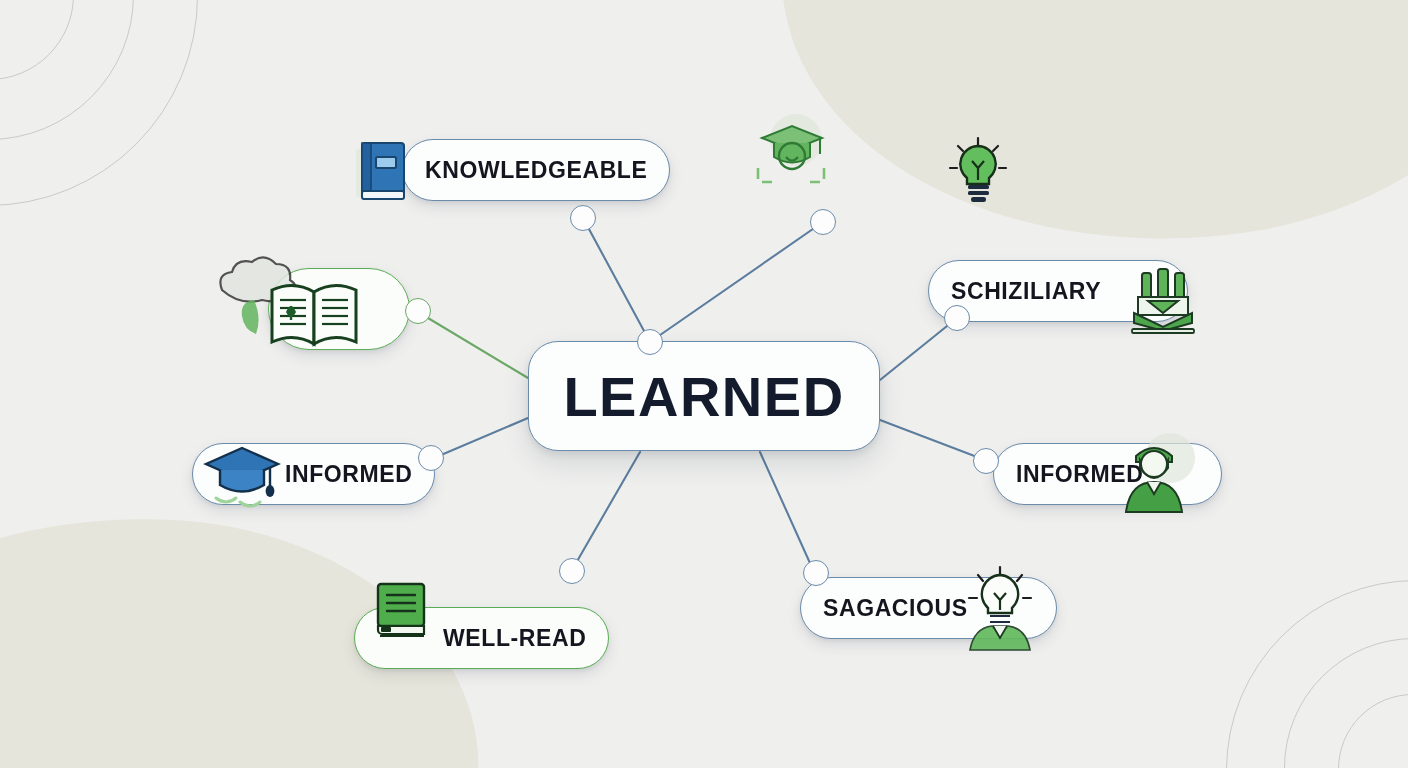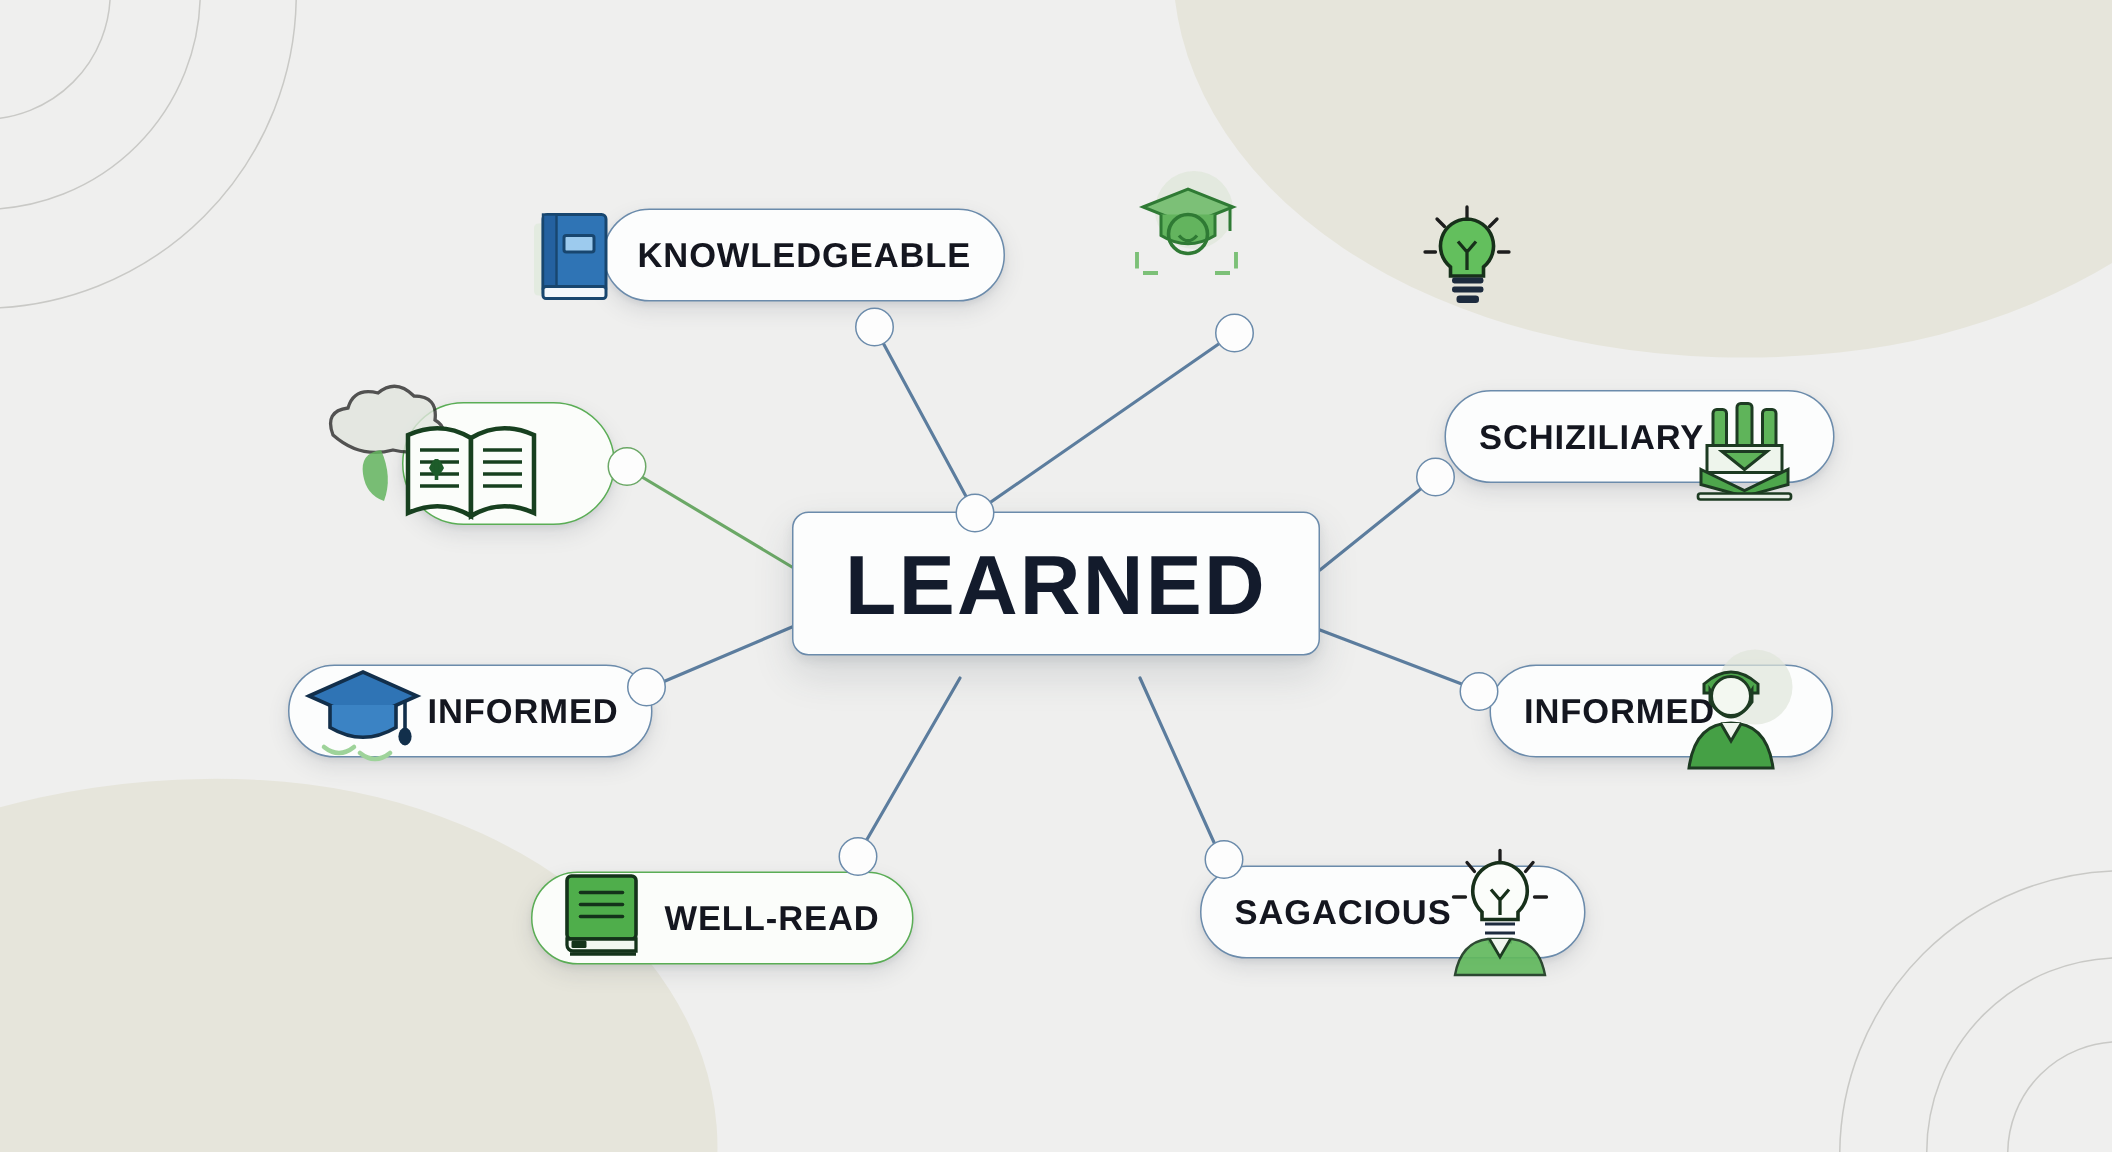--- a/index.html
+++ b/index.html
@@ -51,23 +51,23 @@
   }
   .node.green{ border-color:#5aad55; background:#fbfdfa; }
   .node .label{
     font-size:23px; font-weight:700; letter-spacing:.6px;
     color:#14161f;
   }
 
   
   #center-node{
     position:absolute; left:528px; top:341px;
-    width:352px; height:96px;
+    width:352px; height:110px;
     display:flex;align-items:center;justify-content:center;
-    background:#fcfdfd; border:1.8px solid #6b8bab; border-radius:11px;
+    background:#fcfdfd; border:1.8px solid #6b8bab; border-radius:30px;
     box-shadow:0 12px 26px rgba(55,65,82,.15), 0 3px 7px rgba(55,65,82,.10);
   }
   #center-node .label{
     font-size:56px;font-weight:800;letter-spacing:1.5px;color:#131b2c;
   }
 
   
   .ico-out{ position:absolute; pointer-events:none; }
 
   .hubdot{
@@ -163,21 +163,21 @@
       <path d="M34 48 v-14 M34 36 l-6 -7 M34 36 l6 -7" stroke="#17301a" stroke-width="2.2" fill="none"></path>
       <g fill="#1d2b3e">
         <rect x="24" y="53" width="21" height="4" rx="1.6"></rect>
         <rect x="24" y="59" width="21" height="4" rx="1.6"></rect>
         <rect x="27" y="65" width="15" height="5" rx="2.2"></rect>
       </g>
     </svg>
   </div>
   <div class="hubdot" style="left:810px;top:209px;"></div>
 
-  <div class="node" style="left:963px;top:260px;padding-right:86px;">
+  <div class="node" style="left:928px;top:260px;padding-right:86px;">
     <span class="label">SCHIZILIARY</span>
   </div>
   <div class="ico-out" style="left:1126px;top:257px;">
     <svg width="76" height="80" viewBox="0 0 76 80">
       <g fill="#5fb45a" stroke="#1d3b22" stroke-width="2">
         <rect x="16" y="16" width="9" height="26" rx="2.5"></rect>
         <rect x="32" y="12" width="10" height="30" rx="2.5"></rect>
         <rect x="49" y="16" width="9" height="26" rx="2.5"></rect>
       </g>
       <rect x="12" y="40" width="50" height="18" fill="#eef5ec" stroke="#1d3b22" stroke-width="2"></rect>
@@ -221,21 +221,21 @@
         <path d="M30 54 h20"></path>
           <path d="M30 60 h20"></path>
           <path d="M32 66 h16"></path>
       </g>
       <path d="M10 88 q4 -22 22 -24 h16 q18 2 22 24 Z" fill="#62b95e" stroke="#1d3b22" stroke-width="1.6" opacity=".92"></path>
       <path d="M33 64 l7 12 l7 -12" fill="#f0f5ee" stroke="#1d3b22" stroke-width="1.8"></path>
     </svg>
   </div>
   <div class="hubdot" style="left:803px;top:560px;"></div>
 
-  <div class="node green" style="left:354px;top:581px;padding-left:88px;">
+  <div class="node green" style="left:354px;top:607px;padding-left:88px;">
     <span class="label">WELL-READ</span>
   </div>
   <div class="ico-out" style="left:368px;top:578px;">
     <svg width="72" height="70" viewBox="0 0 72 70">
       <rect x="10" y="6" width="46" height="42" rx="3" fill="#4fae4b" stroke="#14331a" stroke-width="2.4"></rect>
       <g stroke="#14331a" stroke-width="2.4" stroke-linecap="round">
         <path d="M19 17 h28"></path>
           <path d="M19 25 h28"></path>
           <path d="M19 33 h28"></path>
       </g>

